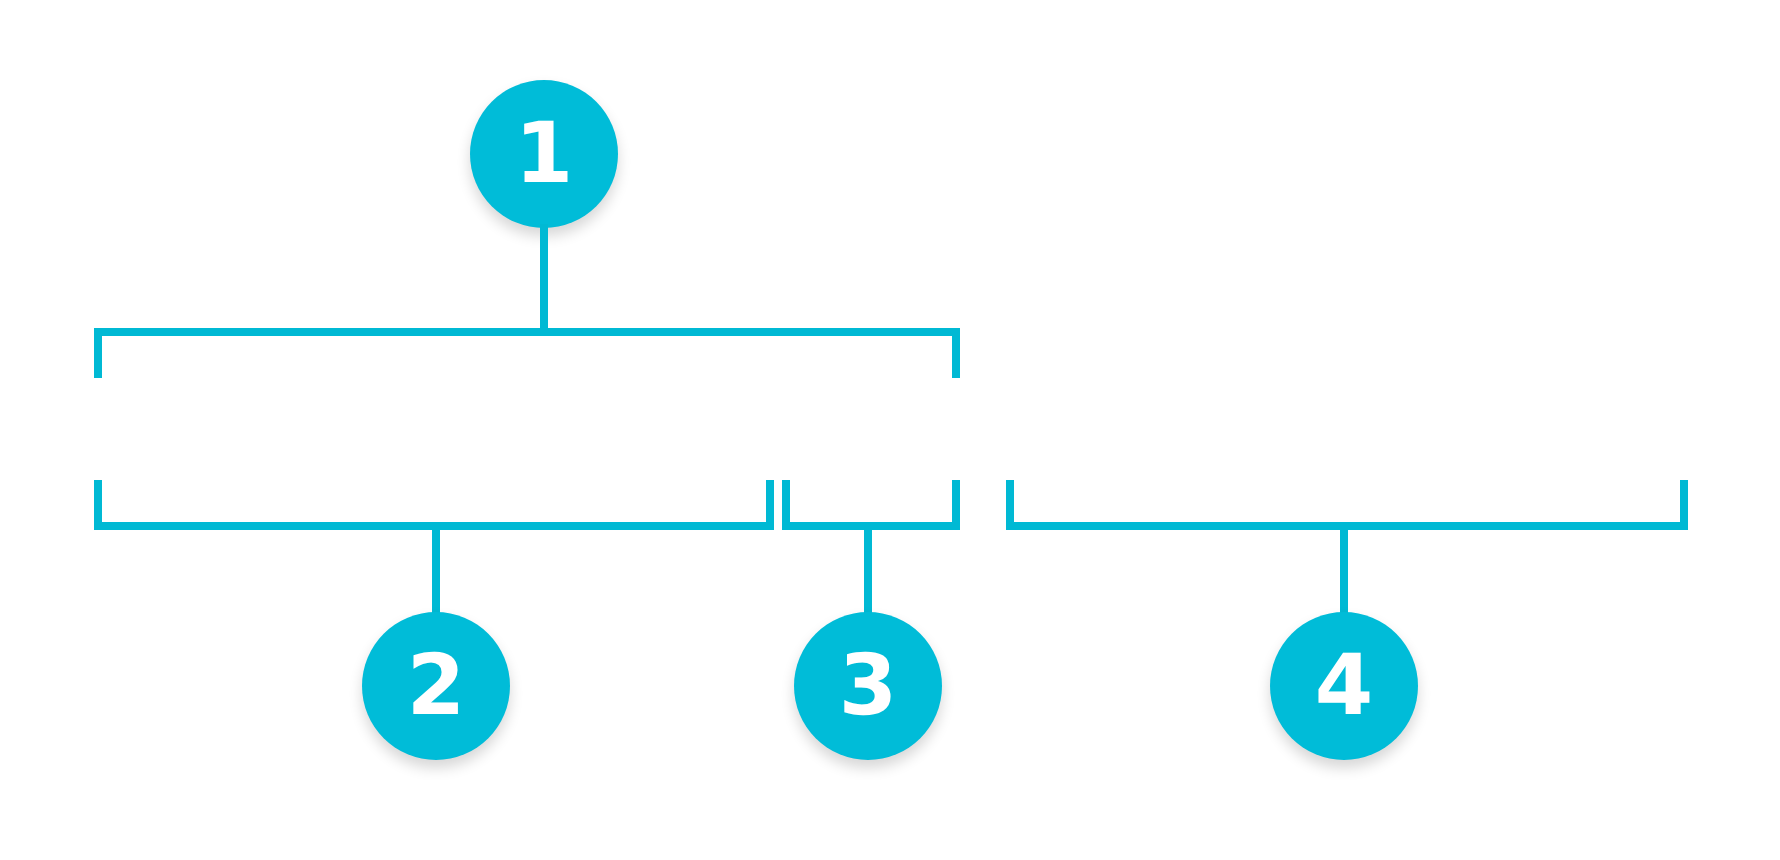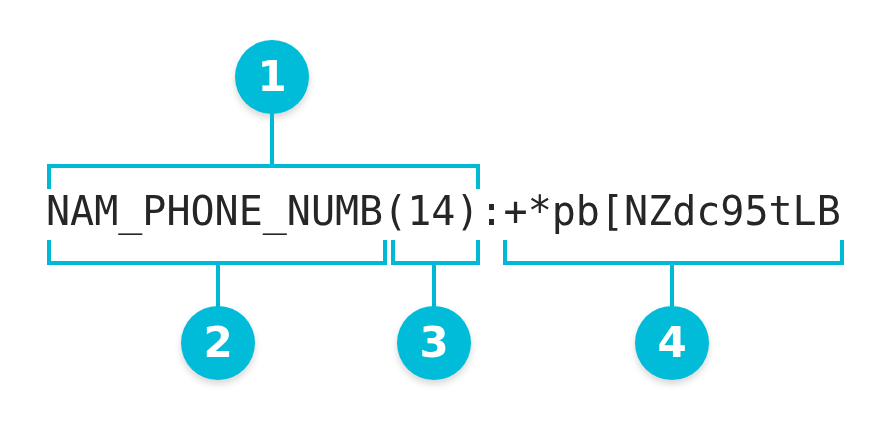--- a/index.html
+++ b/index.html
@@ -66,21 +66,20 @@
 
 <div id="stage">
 
   <div class="badge" style="left:235px; top:40px;">1</div>
   <div class="vbar" style="left:270px; top:112px; height:54px;"></div>
 
   <div class="hbar" style="left:47px; top:164px; width:433px;"></div>
   <div class="vbar" style="left:47px; top:164px; height:25px;"></div>
   <div class="vbar" style="left:476px; top:164px; height:25px;"></div>
 
-  <div class="code-line">NAM_PHONE_NUMB(14):+*pb[NZdc95tLB</div>
 
   <div class="hbar" style="left:47px; top:261px; width:340px;"></div>
   <div class="vbar" style="left:47px; top:240px; height:25px;"></div>
   <div class="vbar" style="left:383px; top:240px; height:25px;"></div>
   <div class="vbar" style="left:216px; top:261px; height:49px;"></div>
 
   <div class="hbar" style="left:391px; top:261px; width:89px;"></div>
   <div class="vbar" style="left:391px; top:240px; height:25px;"></div>
   <div class="vbar" style="left:476px; top:240px; height:25px;"></div>
   <div class="vbar" style="left:432px; top:261px; height:49px;"></div>

